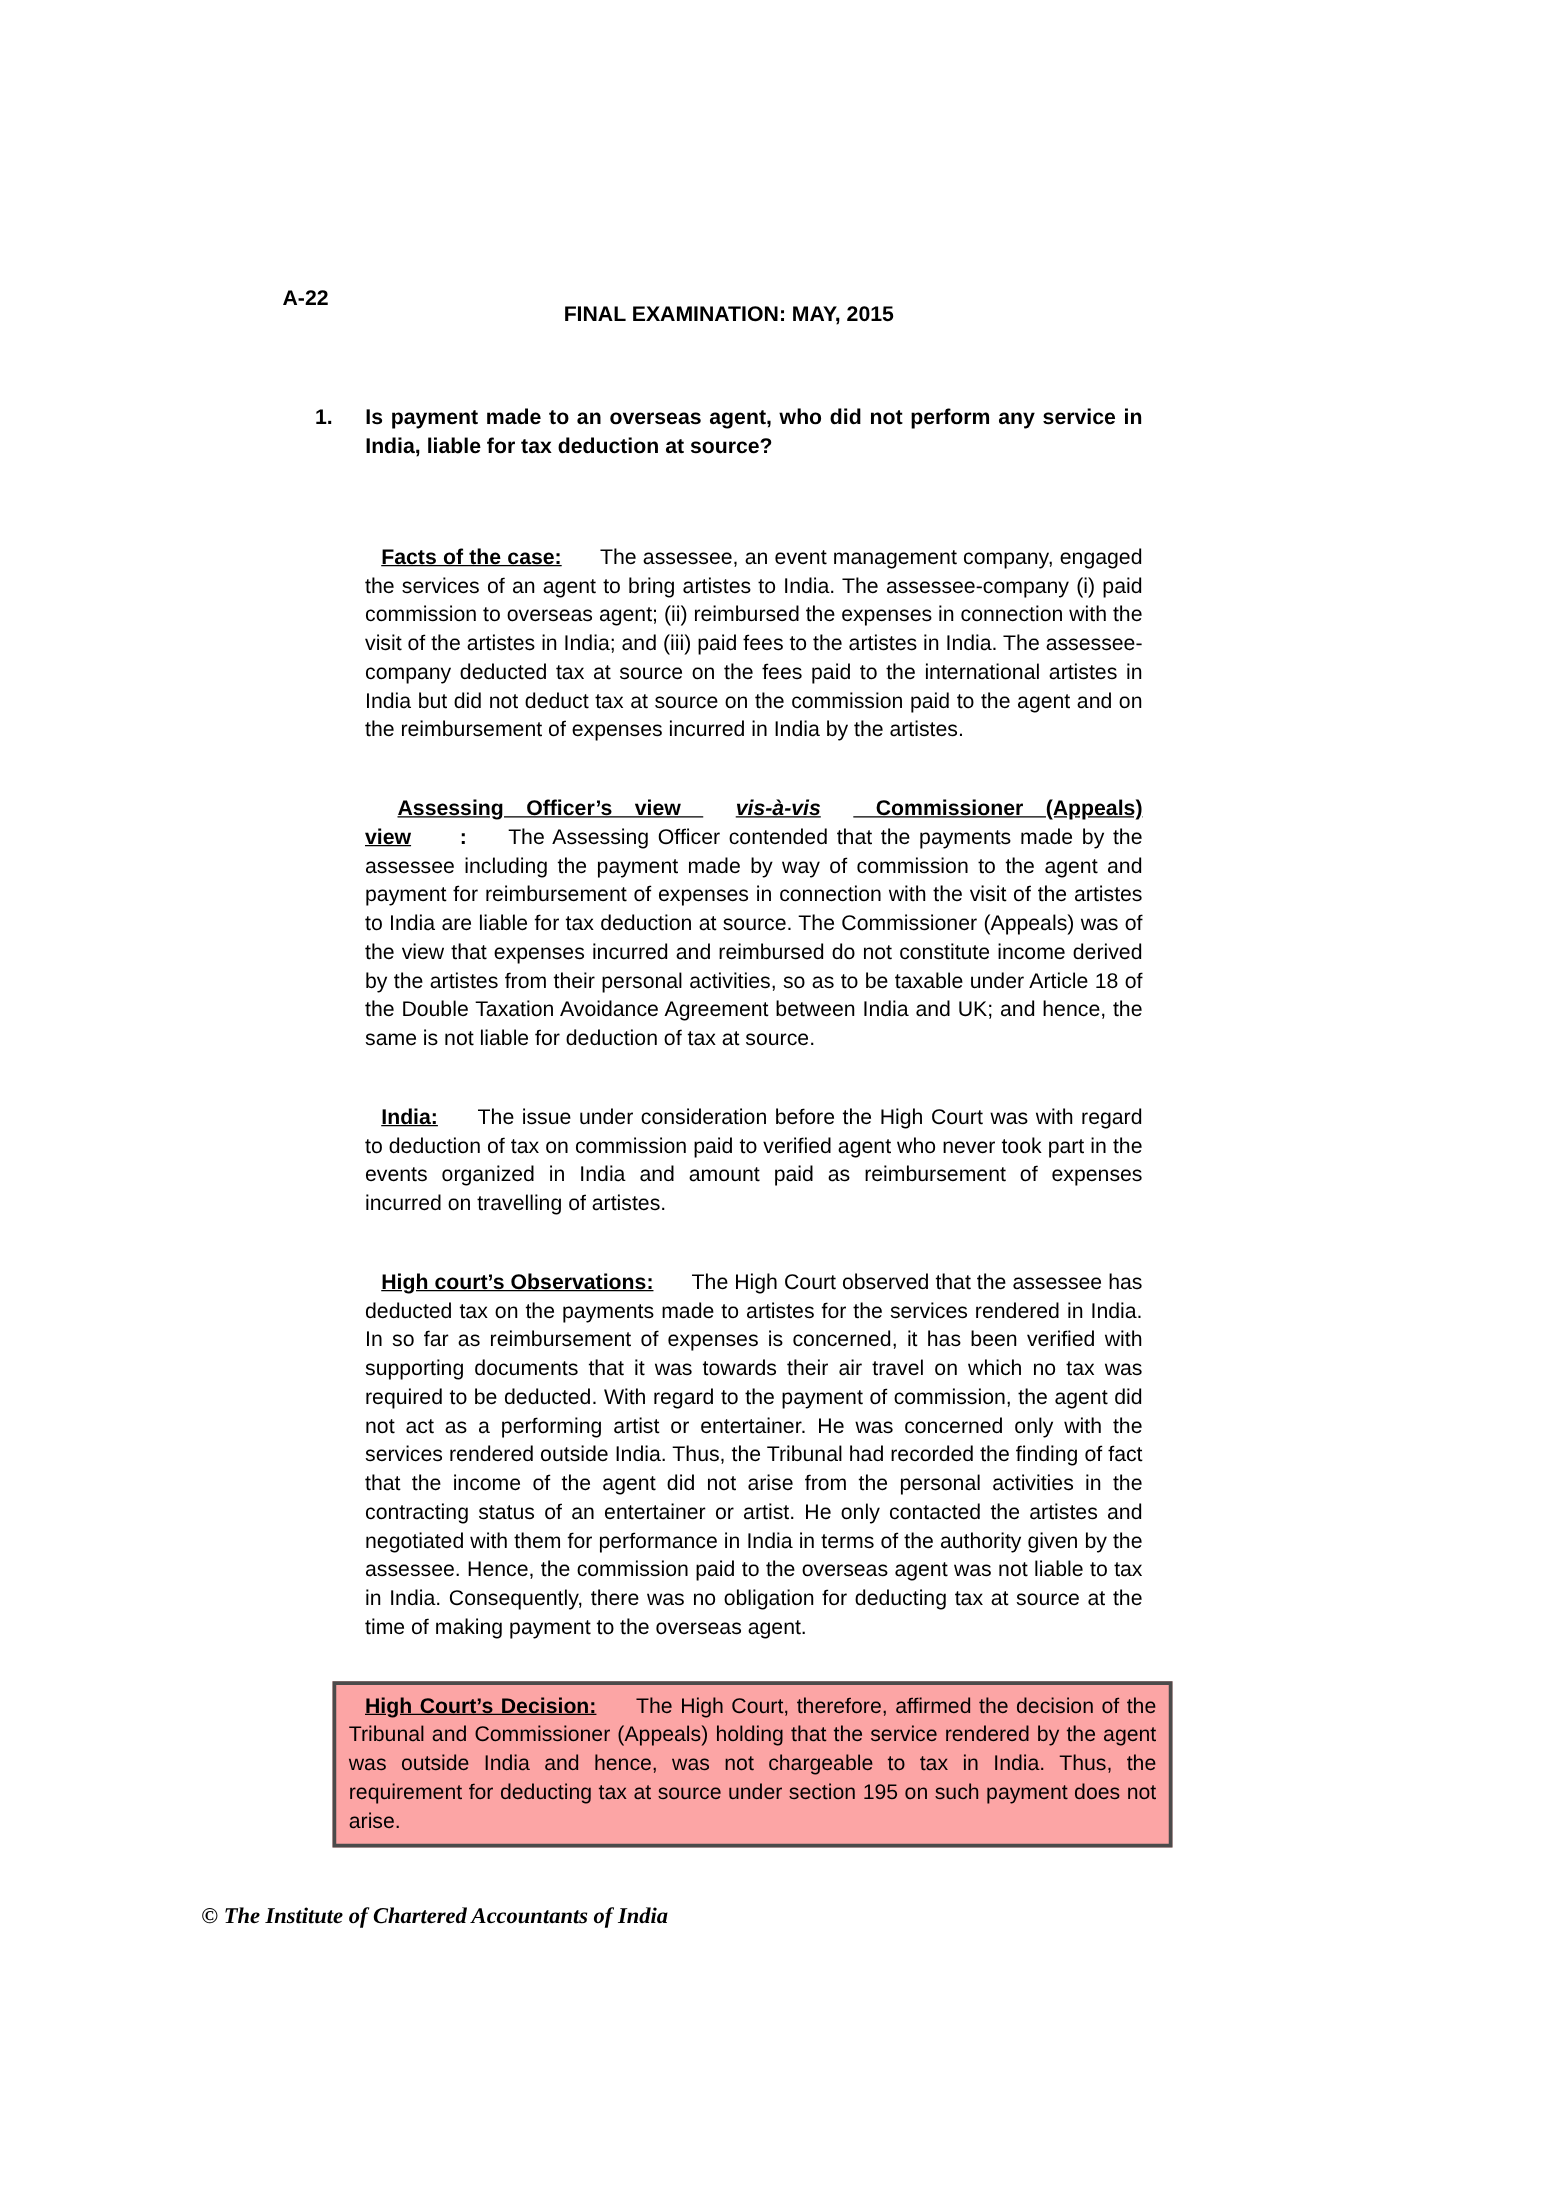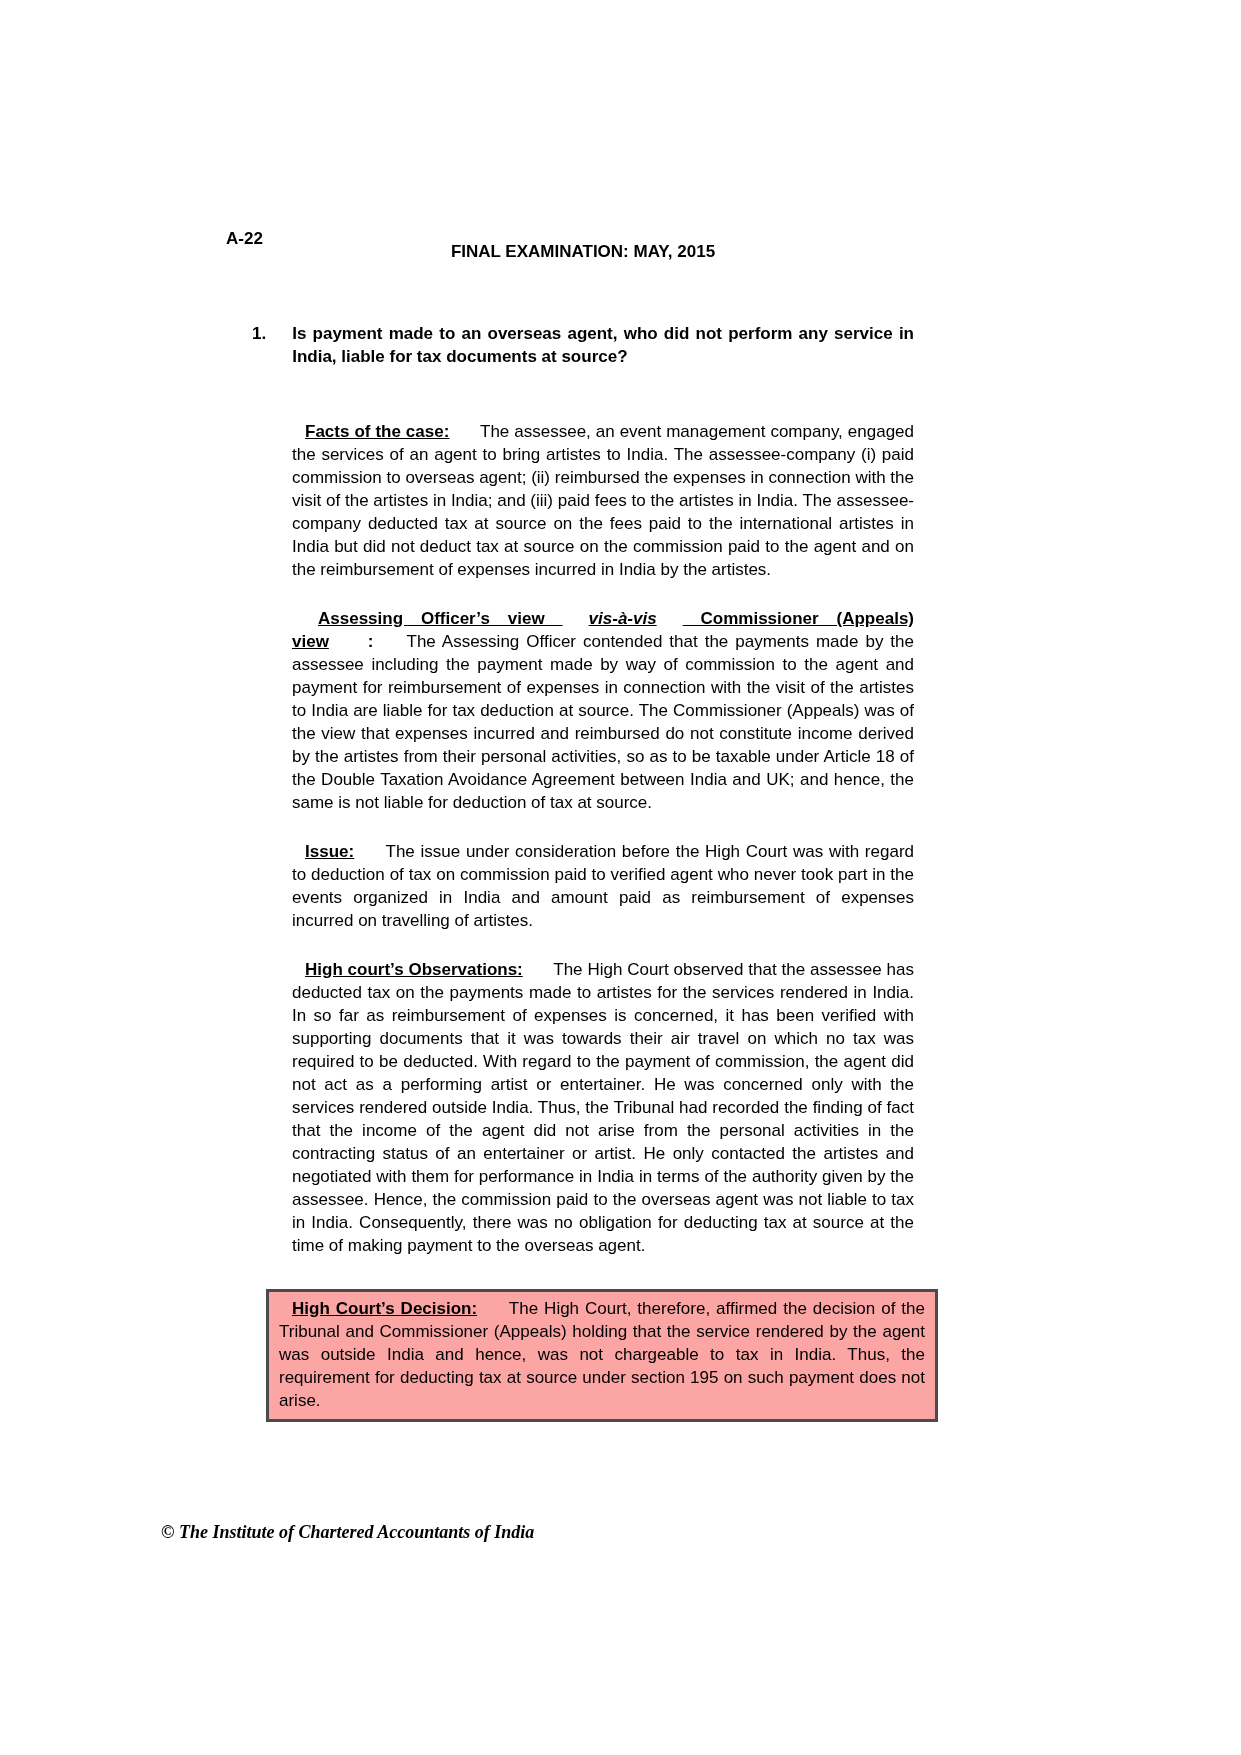--- a/index.html
+++ b/index.html
@@ -41,21 +41,21 @@
 
   .indent { margin-left: 40px; }
 
   .citation {
     margin-top: 12px;
     font-weight: bold;
     font-style: italic;
     text-align: justify;
   }
 
-  .para { text-align: justify; }
+  .para { margin-top: 14px; text-align: justify; }
   .hd { font-weight: bold; text-decoration: underline; }
   .it { font-style: italic; }
   .b  { font-weight: bold; }
 
   .decision-box {
     margin-top: 19px;
     margin-left: -13px;
     margin-right: -11px;
     background: #fca5a5;
     border: 3px solid #4b4b4b;
@@ -80,31 +80,31 @@
 
   <header class="page-header">
     <span class="page-num">A-22</span>
     <span class="header-title">FINAL EXAMINATION: MAY, 2015</span>
   </header>
 
   <main class="content">
 
     <div class="question">
       <span class="qnum">1.</span>
-      <p class="qtext">Is payment made to an overseas agent, who did not perform any service in India, liable for tax documents at source?</p>
+      <p class="qtext">Is payment made to an overseas agent, who did not perform any service in India, liable for tax deduction at source?</p>
     </div>
 
     <div class="indent">
 
 
       <p class="para"><span class="hd">Facts of the case:</span><span> The assessee, an event management company, engaged the services of an agent to bring artistes to India. The assessee-company (i) paid commission to overseas agent; (ii) reimbursed the expenses in connection with the visit of the artistes in India; and (iii) paid fees to the artistes in India. The assessee-company deducted tax at source on the fees paid to the international artistes in India but did not deduct tax at source on the commission paid to the agent and on the reimbursement of expenses incurred in India by the artistes.</span></p>
 
       <p class="para"><span class="hd"><span>Assessing Officer’s view </span><span class="it">vis-à-vis</span><span> Commissioner (Appeals) view</span></span><span class="b">: </span><span>The Assessing Officer contended that the payments made by the assessee including the payment made by way of commission to the agent and payment for reimbursement of expenses in connection with the visit of the artistes to India are liable for tax deduction at source. The Commissioner (Appeals) was of the view that expenses incurred and reimbursed do not constitute income derived by the artistes from their personal activities, so as to be taxable under Article 18 of the Double Taxation Avoidance Agreement between India and UK; and hence, the same is not liable for deduction of tax at source.</span></p>
 
-      <p class="para"><span class="hd">Issue:</span><span> The issue under consideration before the High Court was with regard to deduction of tax on commission paid to verified agent who never took part in the events organized in India and amount paid as reimbursement of expenses incurred on travelling of artistes.</span></p>
+      <p class="para"><span class="hd">India:</span><span> The issue under consideration before the High Court was with regard to deduction of tax on commission paid to verified agent who never took part in the events organized in India and amount paid as reimbursement of expenses incurred on travelling of artistes.</span></p>
 
       <p class="para"><span class="hd">High court’s Observations:</span><span> The High Court observed that the assessee has deducted tax on the payments made to artistes for the services rendered in India. In so far as reimbursement of expenses is concerned, it has been verified with supporting documents that it was towards their air travel on which no tax was required to be deducted. With regard to the payment of commission, the agent did not act as a performing artist or entertainer. He was concerned only with the services rendered outside India. Thus, the Tribunal had recorded the finding of fact that the income of the agent did not arise from the personal activities in the contracting status of an entertainer or artist. He only contacted the artistes and negotiated with them for performance in India in terms of the authority given by the assessee. Hence, the commission paid to the overseas agent was not liable to tax in India. Consequently, there was no obligation for deducting tax at source at the time of making payment to the overseas agent.</span></p>
 
       <div class="decision-box"><span class="hd">High Court’s Decision:</span><span> The High Court, therefore, affirmed the decision of the Tribunal and Commissioner (Appeals) holding that the service rendered by the agent was outside India and hence, was not chargeable to tax in India. Thus, the requirement for deducting tax at source under section 195 on such payment does not arise.</span></div>
 
     </div>
 
   </main>
 
   <footer class="page-footer">© The Institute of Chartered Accountants of India</footer>

